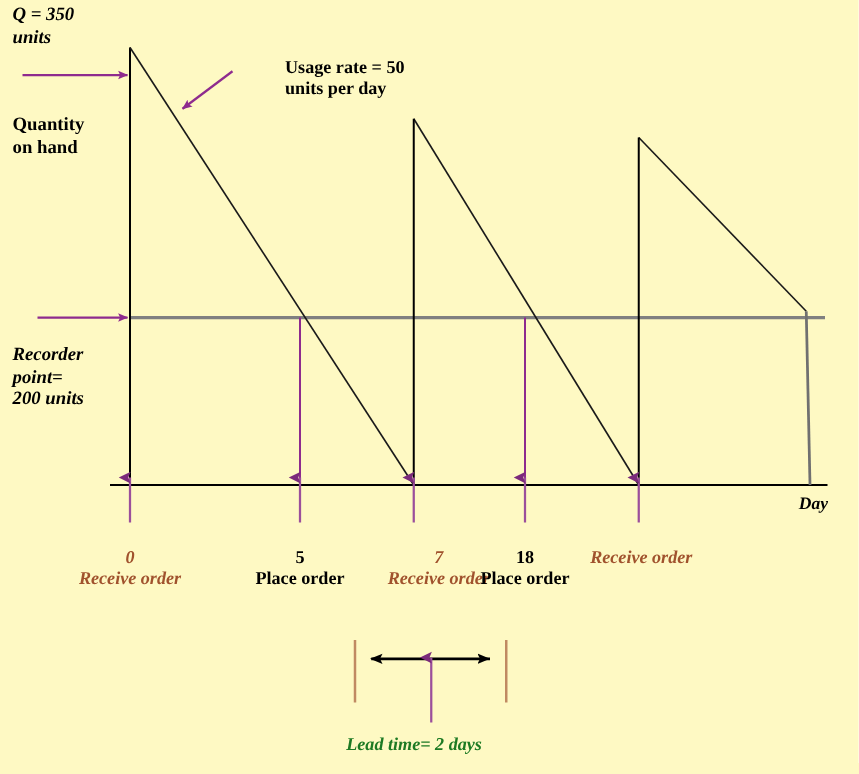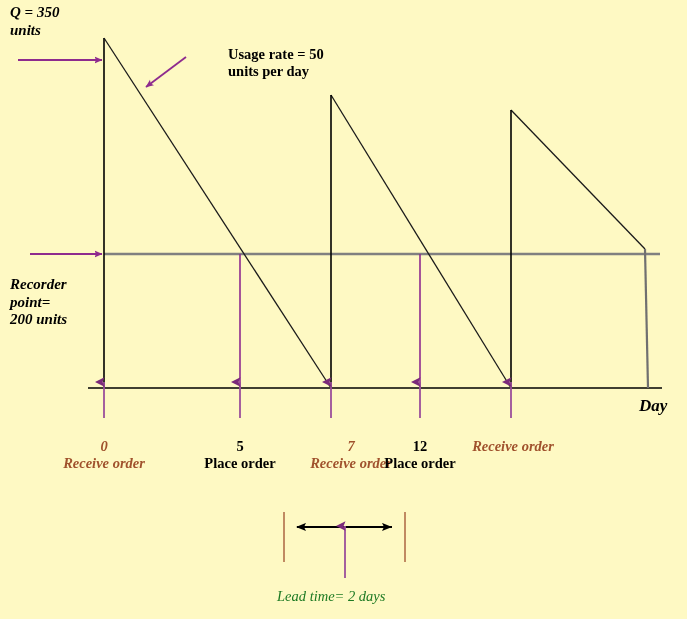--- a/index.html
+++ b/index.html
@@ -58,30 +58,30 @@
     left: 10px;
     top: 276px;
     font-size: 15px;
     font-weight: bold;
     font-style: italic;
     color: #000000;
   }
   .lbl-day {
     left: 639px;
     top: 396px;
-    font-size: 17px;
+    font-size: 14px;
     font-weight: bold;
     font-style: italic;
     color: #000000;
   }
   .lbl-lead {
     left: 277px;
     top: 588px;
     font-size: 14.5px;
-    font-weight: normal;
+    font-weight: bold;
     font-style: italic;
     color: #1d7a23;
   }
   .tick-group {
     position: absolute;
     text-align: center;
     width: 110px;
     font-size: 14.5px;
     line-height: 1.2;
   }
@@ -158,20 +158,22 @@
     <line x1="405" y1="512" x2="405" y2="562" stroke="#c08a62" stroke-width="2"></line>
 
     <line x1="297" y1="527" x2="392" y2="527" stroke="#000000" stroke-width="2.2" marker-start="url(#arrow-black-start)" marker-end="url(#arrow-black-end)"></line>
 
     <line x1="345" y1="578" x2="345" y2="526" stroke="#9b4f9b" stroke-width="1.8" marker-end="url(#arrow-purple-up)"></line>
   </svg>
 
   <div class="lbl lbl-q">Q = 350
 units</div>
 
+  <div class="lbl lbl-qoh">Quantity
+on hand</div>
 
   <div class="lbl lbl-usage">Usage rate = 50
 units per day</div>
 
   <div class="lbl lbl-rop">Recorder
 point=
 200 units</div>
 
   <div class="lbl lbl-day">Day</div>
 
@@ -189,21 +191,21 @@
 order</span>
   </div>
 
   <div class="tick-group tick-receive" style="left:296px; top:438px;">
     <span class="tick-day">7</span>
     <span class="tick-action">Receive
 order</span>
   </div>
 
   <div class="tick-group tick-place" style="left:365px; top:438px;">
-    <span class="tick-day">12</span>
+    <span class="tick-day">18</span>
     <span class="tick-action">Place
 order</span>
   </div>
 
   <div class="tick-group tick-receive" style="left:458px; top:438px;">
     <span class="tick-action">Receive
 order</span>
   </div>
 
 </div>

